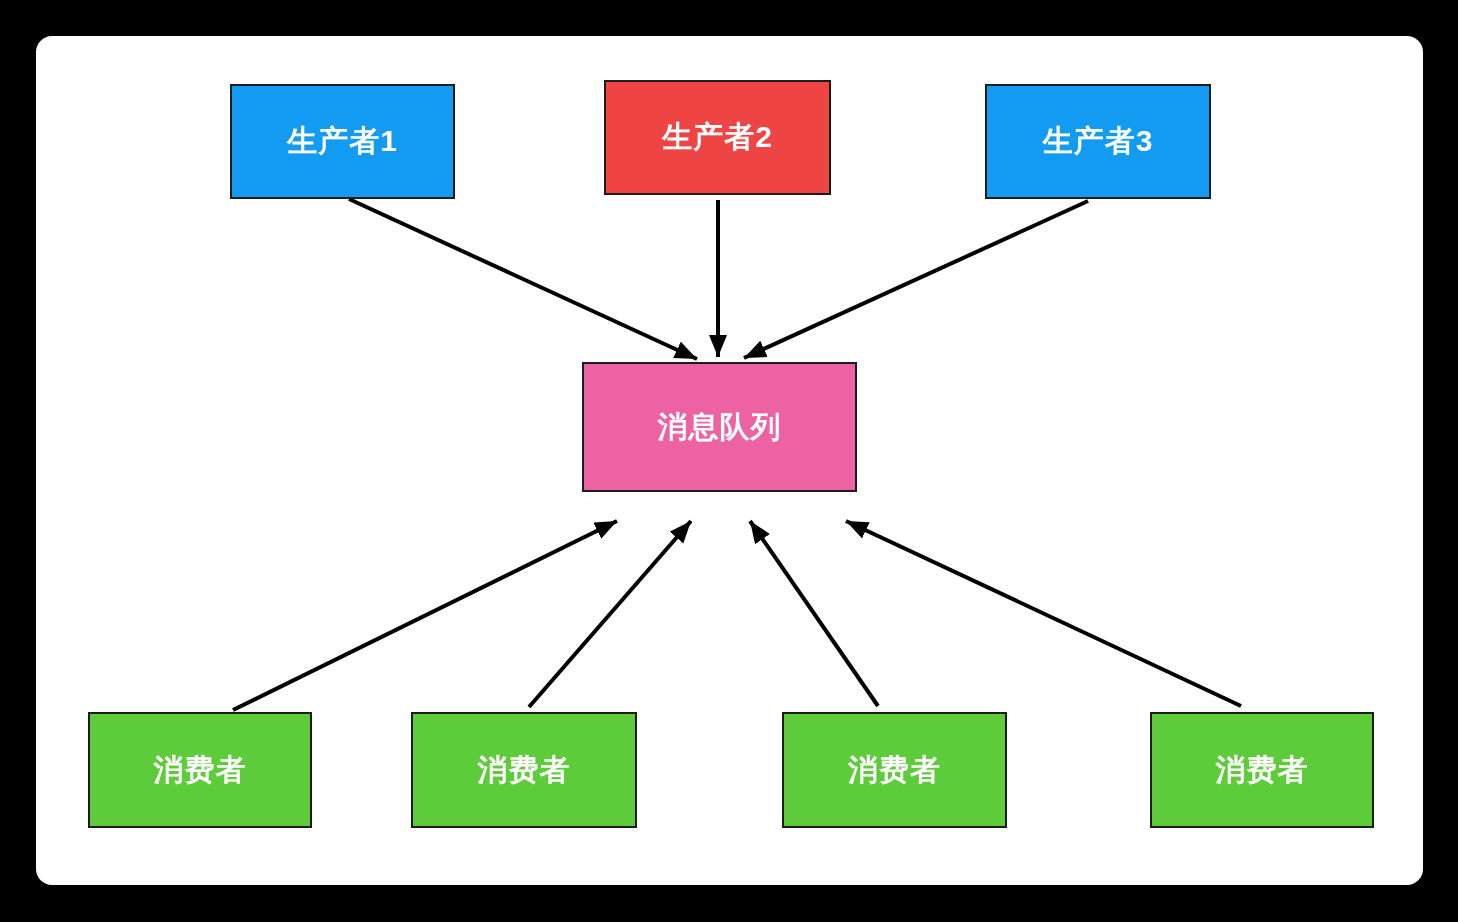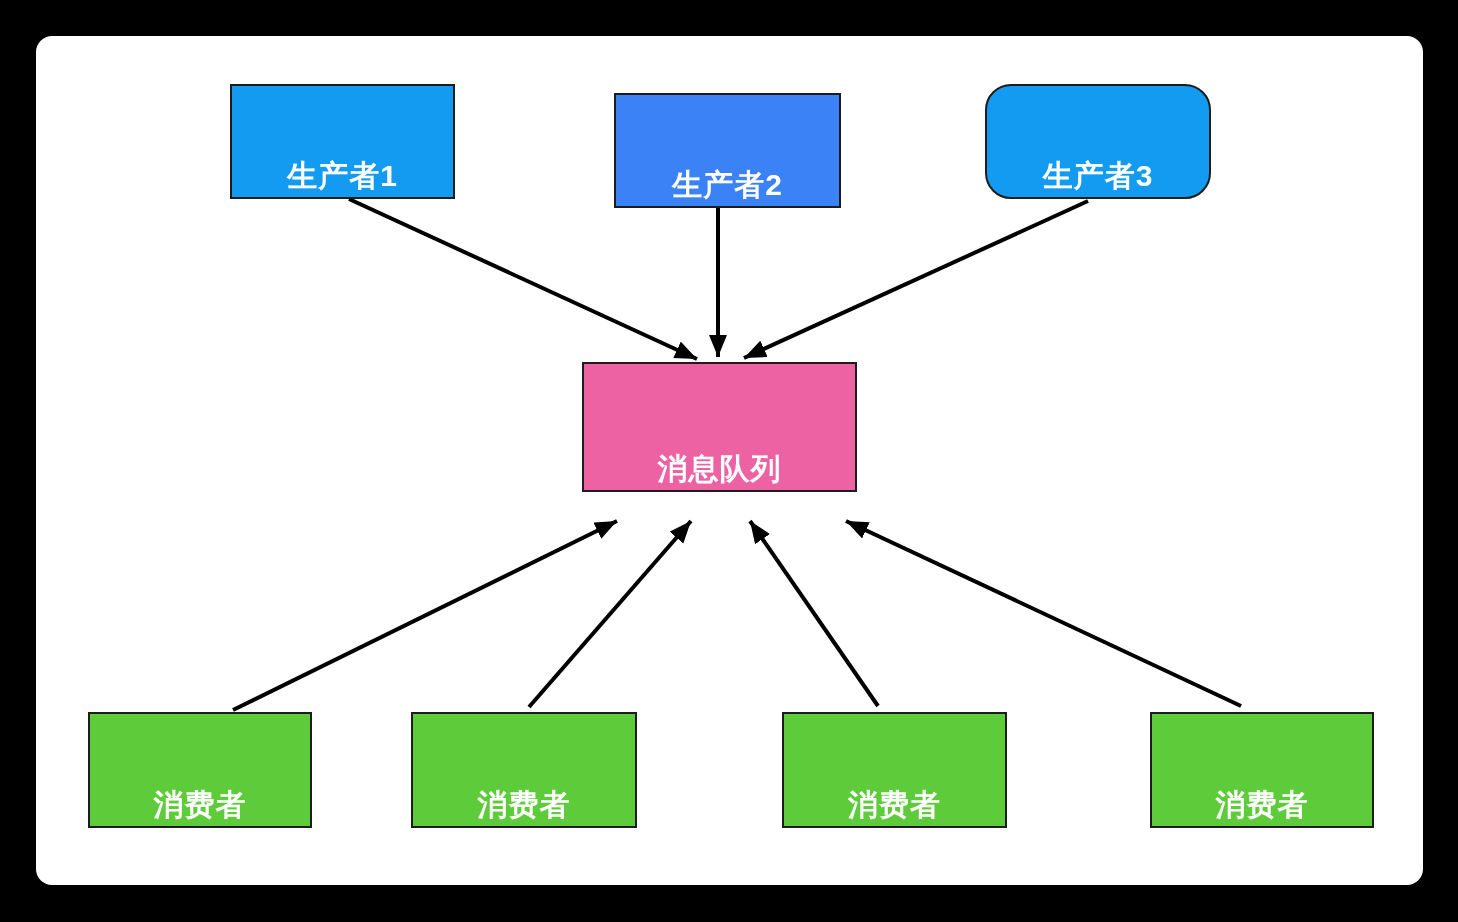--- a/index.html
+++ b/index.html
@@ -32,21 +32,21 @@
   #arrow-layer {
     position: absolute;
     left: 0;
     top: 0;
     width: 1458px;
     height: 922px;
   }
   .node {
     position: absolute;
     display: flex;
-    align-items: flex-end;
+    align-items: center;
     justify-content: center;
     border: 2px solid #701a75;
     box-sizing: border-box;
   }
   .node span {
     font-size: 30px;
     font-weight: bold;
     letter-spacing: 1px;
     white-space: nowrap;
   }
@@ -69,24 +69,24 @@
         <line x1="233" y1="710" x2="617" y2="521" stroke="#000000" stroke-width="4" marker-end="url(#arrow-head)"></line>
         <line x1="529" y1="707" x2="691" y2="521" stroke="#000000" stroke-width="4" marker-end="url(#arrow-head)"></line>
         <line x1="878" y1="706" x2="750" y2="521" stroke="#000000" stroke-width="4" marker-end="url(#arrow-head)"></line>
         <line x1="1241" y1="706" x2="846" y2="521" stroke="#000000" stroke-width="4" marker-end="url(#arrow-head)"></line>
       </g>
   </svg>
   <div id="nodes">
       <div class="node" style="left: 230px; top: 84px; width: 225px; height: 115px; background: rgb(18, 155, 241); border-color: rgb(28, 28, 28);">
         <span style="color: rgb(255, 255, 255);">生产者1</span>
       </div>
-      <div class="node" style="left: 604px; top: 93px; width: 227px; height: 115px; background: #3b82f6; border-color: rgb(28, 28, 28); margin-left: 10px;">
+      <div class="node" style="left: 604px; top: 80px; width: 227px; height: 115px; background: #ef4444; border-color: rgb(28, 28, 28);">
         <span style="color: rgb(255, 255, 255);">生产者2</span>
       </div>
-      <div class="node" style="left: 985px; top: 84px; width: 226px; height: 115px; background: rgb(18, 155, 241); border-color: rgb(28, 28, 28); border-radius: 26px;">
+      <div class="node" style="left: 985px; top: 84px; width: 226px; height: 115px; background: rgb(18, 155, 241); border-color: rgb(28, 28, 28);">
         <span style="color: rgb(255, 255, 255);">生产者3</span>
       </div>
       <div class="node" style="left: 582px; top: 362px; width: 275px; height: 130px; background: rgb(236, 98, 163); border-color: rgb(28, 28, 28);">
         <span style="color: rgb(255, 255, 255);">消息队列</span>
       </div>
       <div class="node" style="left: 88px; top: 712px; width: 224px; height: 116px; background: rgb(93, 203, 58); border-color: rgb(28, 28, 28);">
         <span style="color: rgb(255, 255, 255);">消费者</span>
       </div>
       <div class="node" style="left: 411px; top: 712px; width: 226px; height: 116px; background: rgb(93, 203, 58); border-color: rgb(28, 28, 28);">
         <span style="color: rgb(255, 255, 255);">消费者</span>

